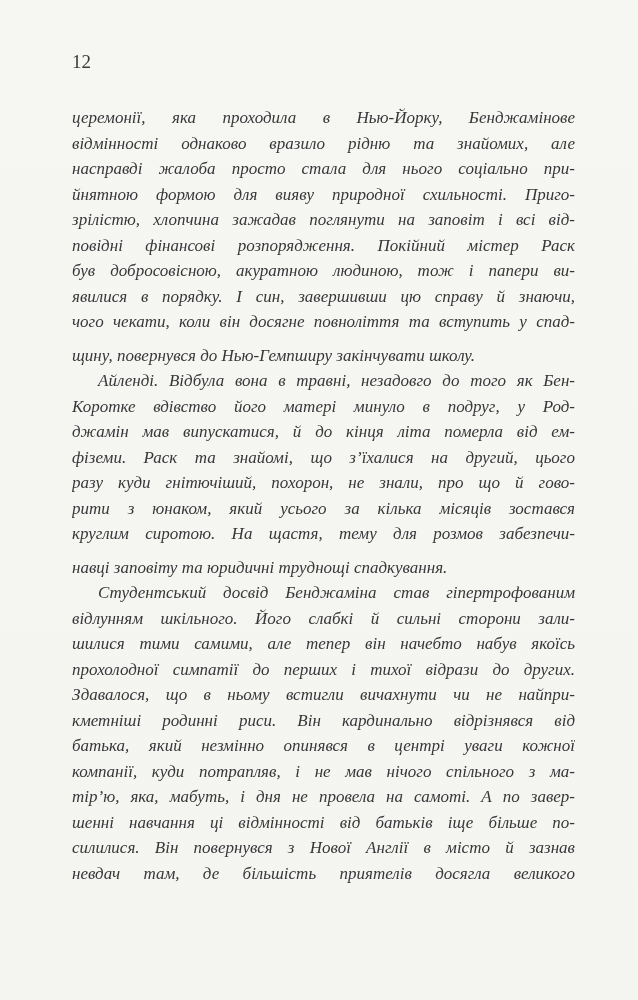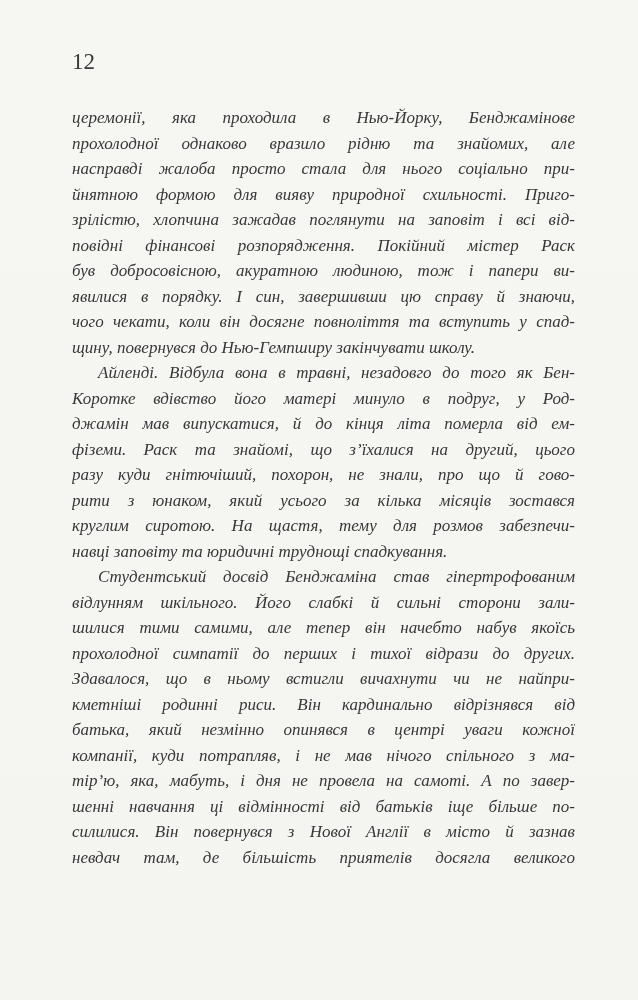--- a/index.html
+++ b/index.html
@@ -14,21 +14,21 @@
     margin: 0 auto;
     background: linear-gradient(180deg, #f6f6f3 0%, #f5f5f2 55%, #f4f4f1 100%);
     font-family: "Liberation Serif", "DejaVu Serif", serif;
     color: #37373a;
     overflow: hidden;
   }
   .page-number {
     position: absolute;
     left: 72px;
     top: 49px;
-    font-size: 23px;
+    font-size: 19px;
     line-height: 25px;
     color: #3a3a3d;
   }
   .text-block {
     position: absolute;
     left: 72px;
     top: 105px;
     width: 503px;
     font-size: 17px;
     font-style: italic;
@@ -39,34 +39,35 @@
   }
   .line {
     line-height: 25.5px;
     text-align: justify;
     text-align-last: justify;
     white-space: normal;
     overflow: hidden;
   }
   .line.para-end {
     text-align-last: left;
+    margin-top: 8px;
   }
   .para.indented .line:first-child {
     text-indent: 26px;
   }
 </style>
 </head>
 <body>
 
 <div class="page">
   <div class="page-number">12</div>
   <div class="text-block" id="text-block">
       <div class="para">
         <div class="line">церемонії, яка проходила в Нью-Йорку, Бенджамінове</div>
-        <div class="line">прохолодної однаково вразило рідню та знайомих, але</div>
+        <div class="line">відмінності однаково вразило рідню та знайомих, але</div>
         <div class="line">насправді жалоба просто стала для нього соціально при-</div>
         <div class="line">йнятною формою для вияву природної схильності. Приго-</div>
         <div class="line">зрілістю, хлопчина зажадав поглянути на заповіт і всі від-</div>
         <div class="line">повідні фінансові розпорядження. Покійний містер Раск</div>
         <div class="line">був добросовісною, акуратною людиною, тож і папери ви-</div>
         <div class="line">явилися в порядку. І син, завершивши цю справу й знаючи,</div>
         <div class="line">чого чекати, коли він досягне повноліття та вступить у спад-</div>
         <div class="line para-end">щину, повернувся до Нью-Гемпширу закінчувати школу.</div>
       </div>
       <div class="para indented">

